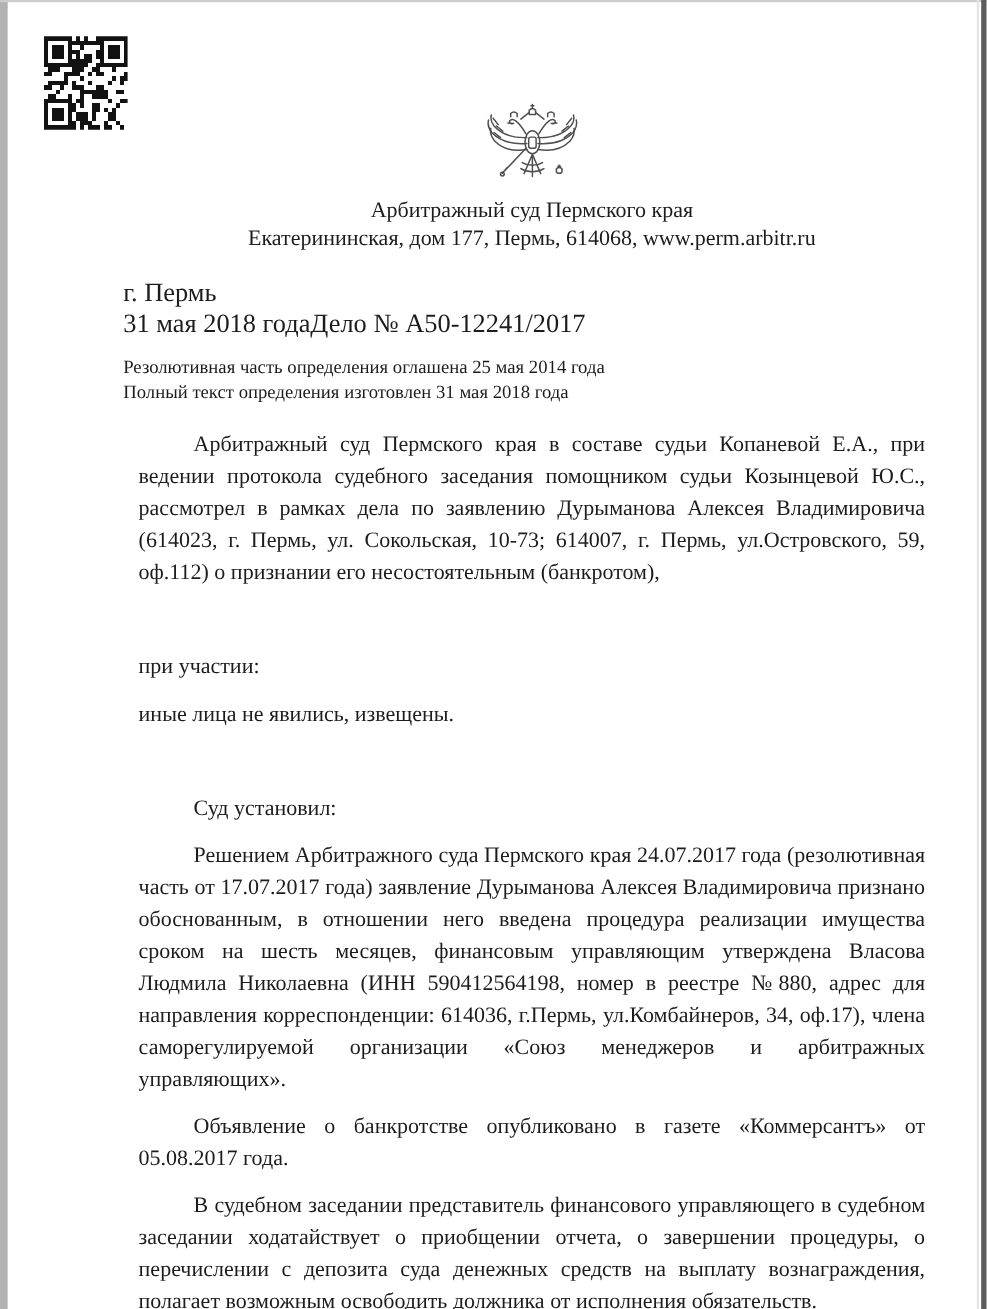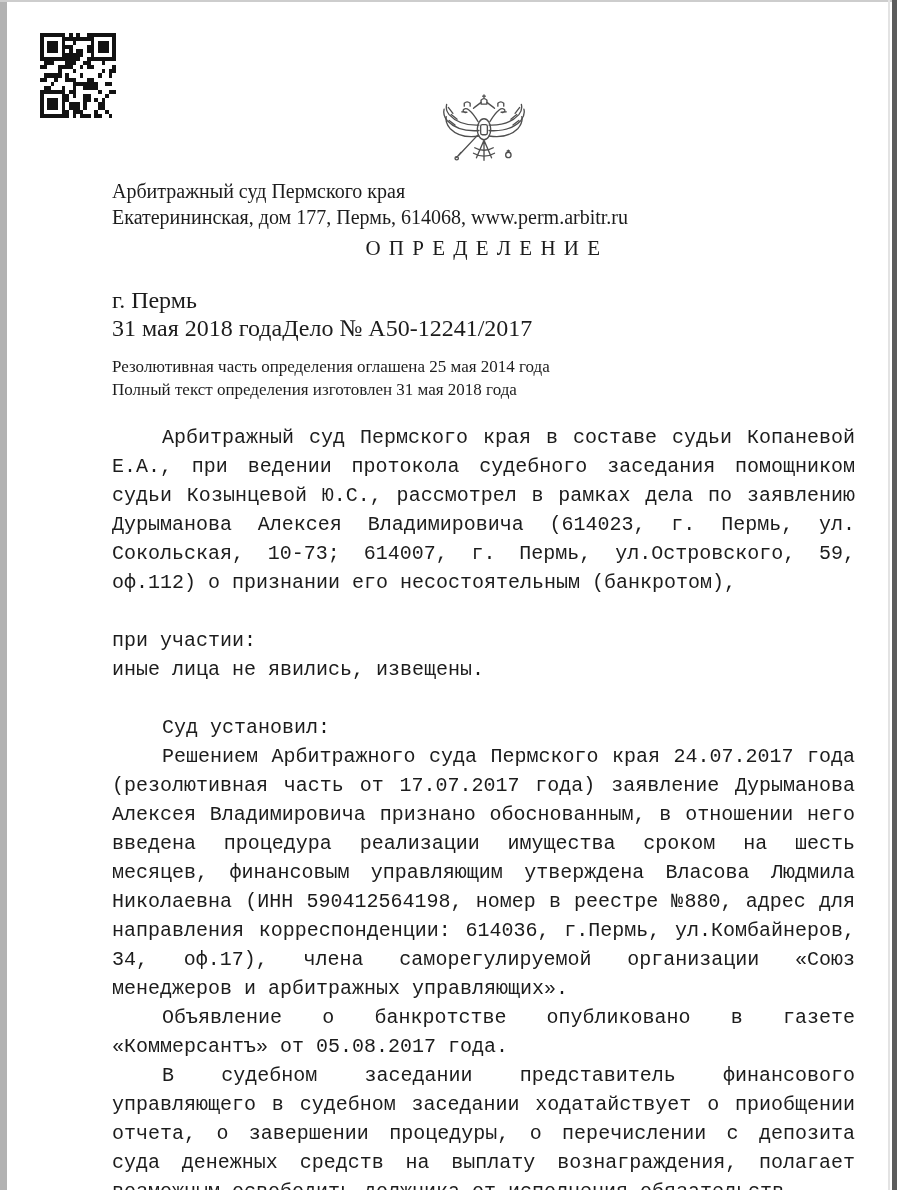--- a/index.html
+++ b/index.html
@@ -25,31 +25,31 @@
   .content {
     position:absolute; left:112px; top:0; width:743px;
   }
 
   .emblem {
     margin: 94px auto 0 auto;
     width: 102px; height: 84px;
   }
   .emblem svg { width:100%; height:100%; }
 
-  .hdr { font-size:20px; line-height:26px; }
+  .hdr { text-align:center; font-size:20px; line-height:26px; }
   .hdr-title { text-align:center; font-size:21px; line-height:30px; letter-spacing:1.5px; margin-top:3px; }
 
   .meta { margin-top:23px; font-size:24px; line-height:28px; }
   .meta-row { display:flex; justify-content:flex-start; }
   .case-no { padding-right:37px; }
 
   .resolutive { margin-top:13px; font-size:17px; line-height:23px; }
 
   .body-text { font-size:20px; line-height:29px; text-align:justify; }
-  p { margin:0;font-family:Liberation Mono, monospace; }
+  p { margin:14px; }
   .indent { text-indent:50px; }
   .gap { height:29px; }
   .mt-intro { margin-top:22px; }
   .cut-line { text-align-last:justify; }
 </style>
 </head>
 <body>
 
 <div class="edge-left"></div>
 <div class="edge-top"></div>
@@ -231,21 +231,20 @@
       <path d="M52.5,49 L30,73 M32.5,69.5 L27.5,75.5"></path>
       <circle cx="27.5" cy="76.5" r="2"></circle>
 
       <circle cx="89" cy="72.5" r="3.2"></circle>
       <path d="M89,69.2 V66.8 M87.6,67.9 H90.4"></path>
     </svg>
   </div>
 
   <div class="hdr">Арбитражный суд Пермского края</div>
   <div class="hdr">Екатерининская, дом 177, Пермь, 614068, www.perm.arbitr.ru</div>
-  <div class="hdr-title">О П Р Е Д Е Л Е Н И Е</div>
 
   <div class="meta">
     <div>г. Пермь</div>
     <div class="meta-row">
       <span>31 мая 2018 года</span>
       <span class="case-no">Дело № А50-12241/2017</span>
     </div>
   </div>
 
   <div class="resolutive">

